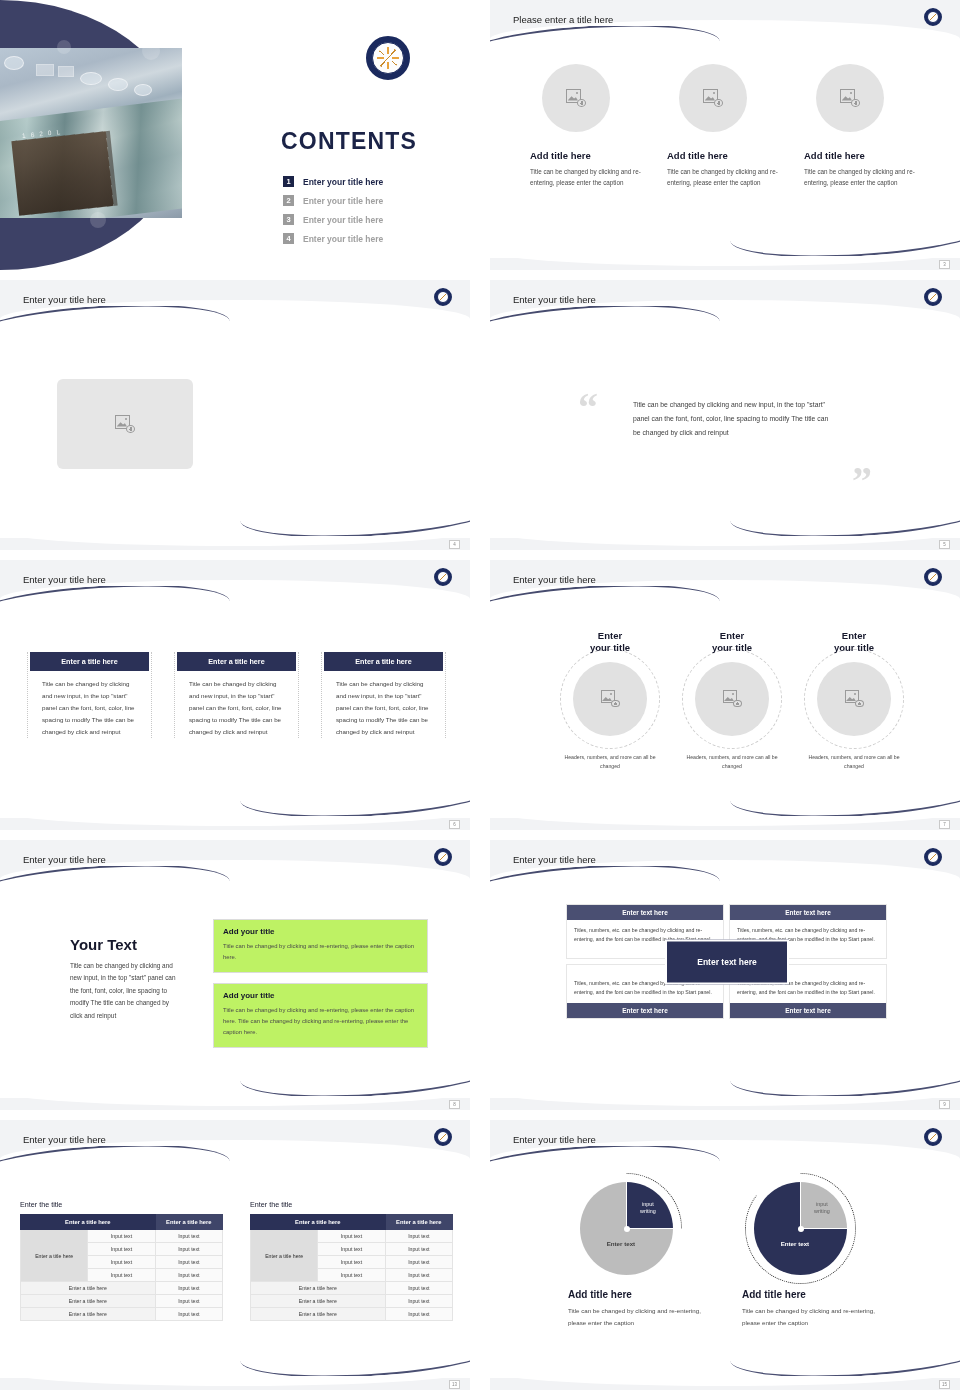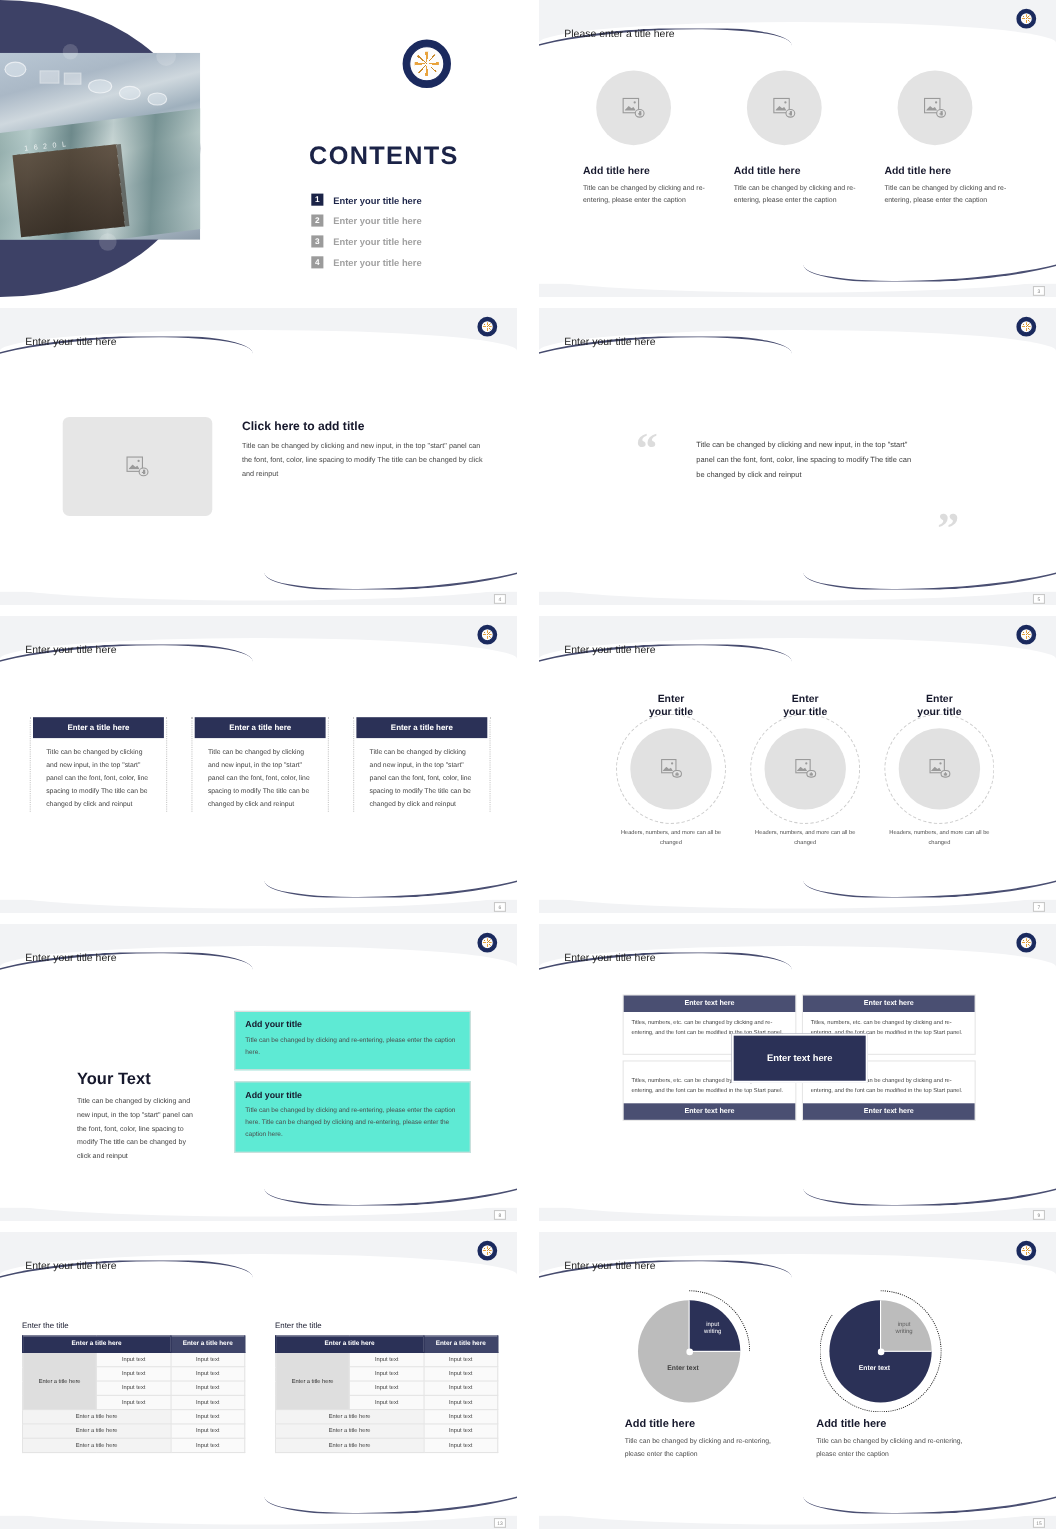--- a/index.html
+++ b/index.html
@@ -145,21 +145,21 @@
   .foot-band {
     position: absolute; left: 0; bottom: 0; width: 470px; height: 12px;
     background: #f2f3f5;
   }
   .foot-curve {
     position: absolute; left: 0; bottom: 4px; width: 470px; height: 30px;
     background: #ffffff;
     border-radius: 0 0 100% 100% / 0 0 100% 100%;
   }
   .slide-title {
-    position: absolute; left: 23px; top: 26px;
+    position: absolute; left: 23px; top: 14px;
     font-size: 9.5px; color: #1b1b1b;
   }
   .pagenum {
     position: absolute; right: 10px; bottom: 1px;
     width: 11px; height: 9px;
     border: 0.6px solid #c9c9c9;
     background: #fff;
     font-size: 4.5px; color: #888;
     display: flex; align-items: center; justify-content: center;
   }
@@ -281,25 +281,25 @@
     border-radius: 50%; border: 1px dashed #cfcfcf;
     display: flex; align-items: center; justify-content: center;
   }
   .dc-inner {
     width: 74px; height: 74px; border-radius: 50%; background: #e1e1e1;
     display: flex; align-items: center; justify-content: center;
   }
   .dc-cap { margin-top: 4px; font-size: 5.2px; line-height: 1.7; color: #4d4d4d; }
 
   
-  .s7-left { position: absolute; left: 70px; top: 96px; width: 112px; margin-top: 36px; }
+  .s7-left { position: absolute; left: 70px; top: 96px; width: 112px; }
   .s7-h { font-size: 15px; font-weight: bold; color: #16182c; }
   .s7-p { margin-top: 7px; font-size: 6.4px; line-height: 1.95; color: #3f3f3f; }
   .s7-boxes { position: absolute; left: 213px; top: 79px; width: 215px; }
-  .s7-box { border: 0.8px solid #dcdcdc; padding: 7px 9px 9px; background: #5eead4; }
+  .s7-box { border: 0.8px solid #dcdcdc; padding: 7px 9px 9px; background: #bef264; }
   .s7-box + .s7-box { margin-top: 10px; }
   .s7-bh { font-size: 8px; font-weight: bold; color: #16182c; }
   .s7-bp { margin-top: 5px; font-size: 5.9px; line-height: 1.85; color: #4a4a4a; }
 
   
   .quad { position: absolute; left: 76px; top: 64px; width: 322px; }
   .quad-row { display: flex; gap: 5px; }
   .qbox { width: 158px; background: #fff; border: 0.7px solid #e6e6e6; }
   .qcap { background: #4a4f72; color: #fff; font-size: 6.5px; font-weight: bold; text-align: center; padding: 4px 0; }
   .qtxt { font-size: 5.2px; line-height: 1.75; color: #3f3f3f; padding: 6px 7px 14px; }
@@ -510,24 +510,20 @@
     </div>
 
     <div class="s3-img">
       <span class="imgicon" style="width:20px;height:18px;">
           <i class="fr"></i>
           <i class="mt"></i>
           <i class="dot"></i>
           <i class="plus"></i>
         </span>
     </div>
-    <div class="s3-txt">
-      <div class="s3-h">Click here to add title</div>
-      <div class="s3-p">Title can be changed by clicking and new input, in the top "start" panel can the font, font, color, line spacing to modify The title can be changed by click and reinput</div>
-    </div>
     <div class="pagenum">4</div>
   </div>
 
   <div class="slide">
     <div class="head-band"></div>
     <div class="head-curve"></div>
     <div class="swoosh-tl"></div>
     <div class="foot-band"></div>
     <div class="foot-curve"></div>
     <div class="swoosh-br"></div>

